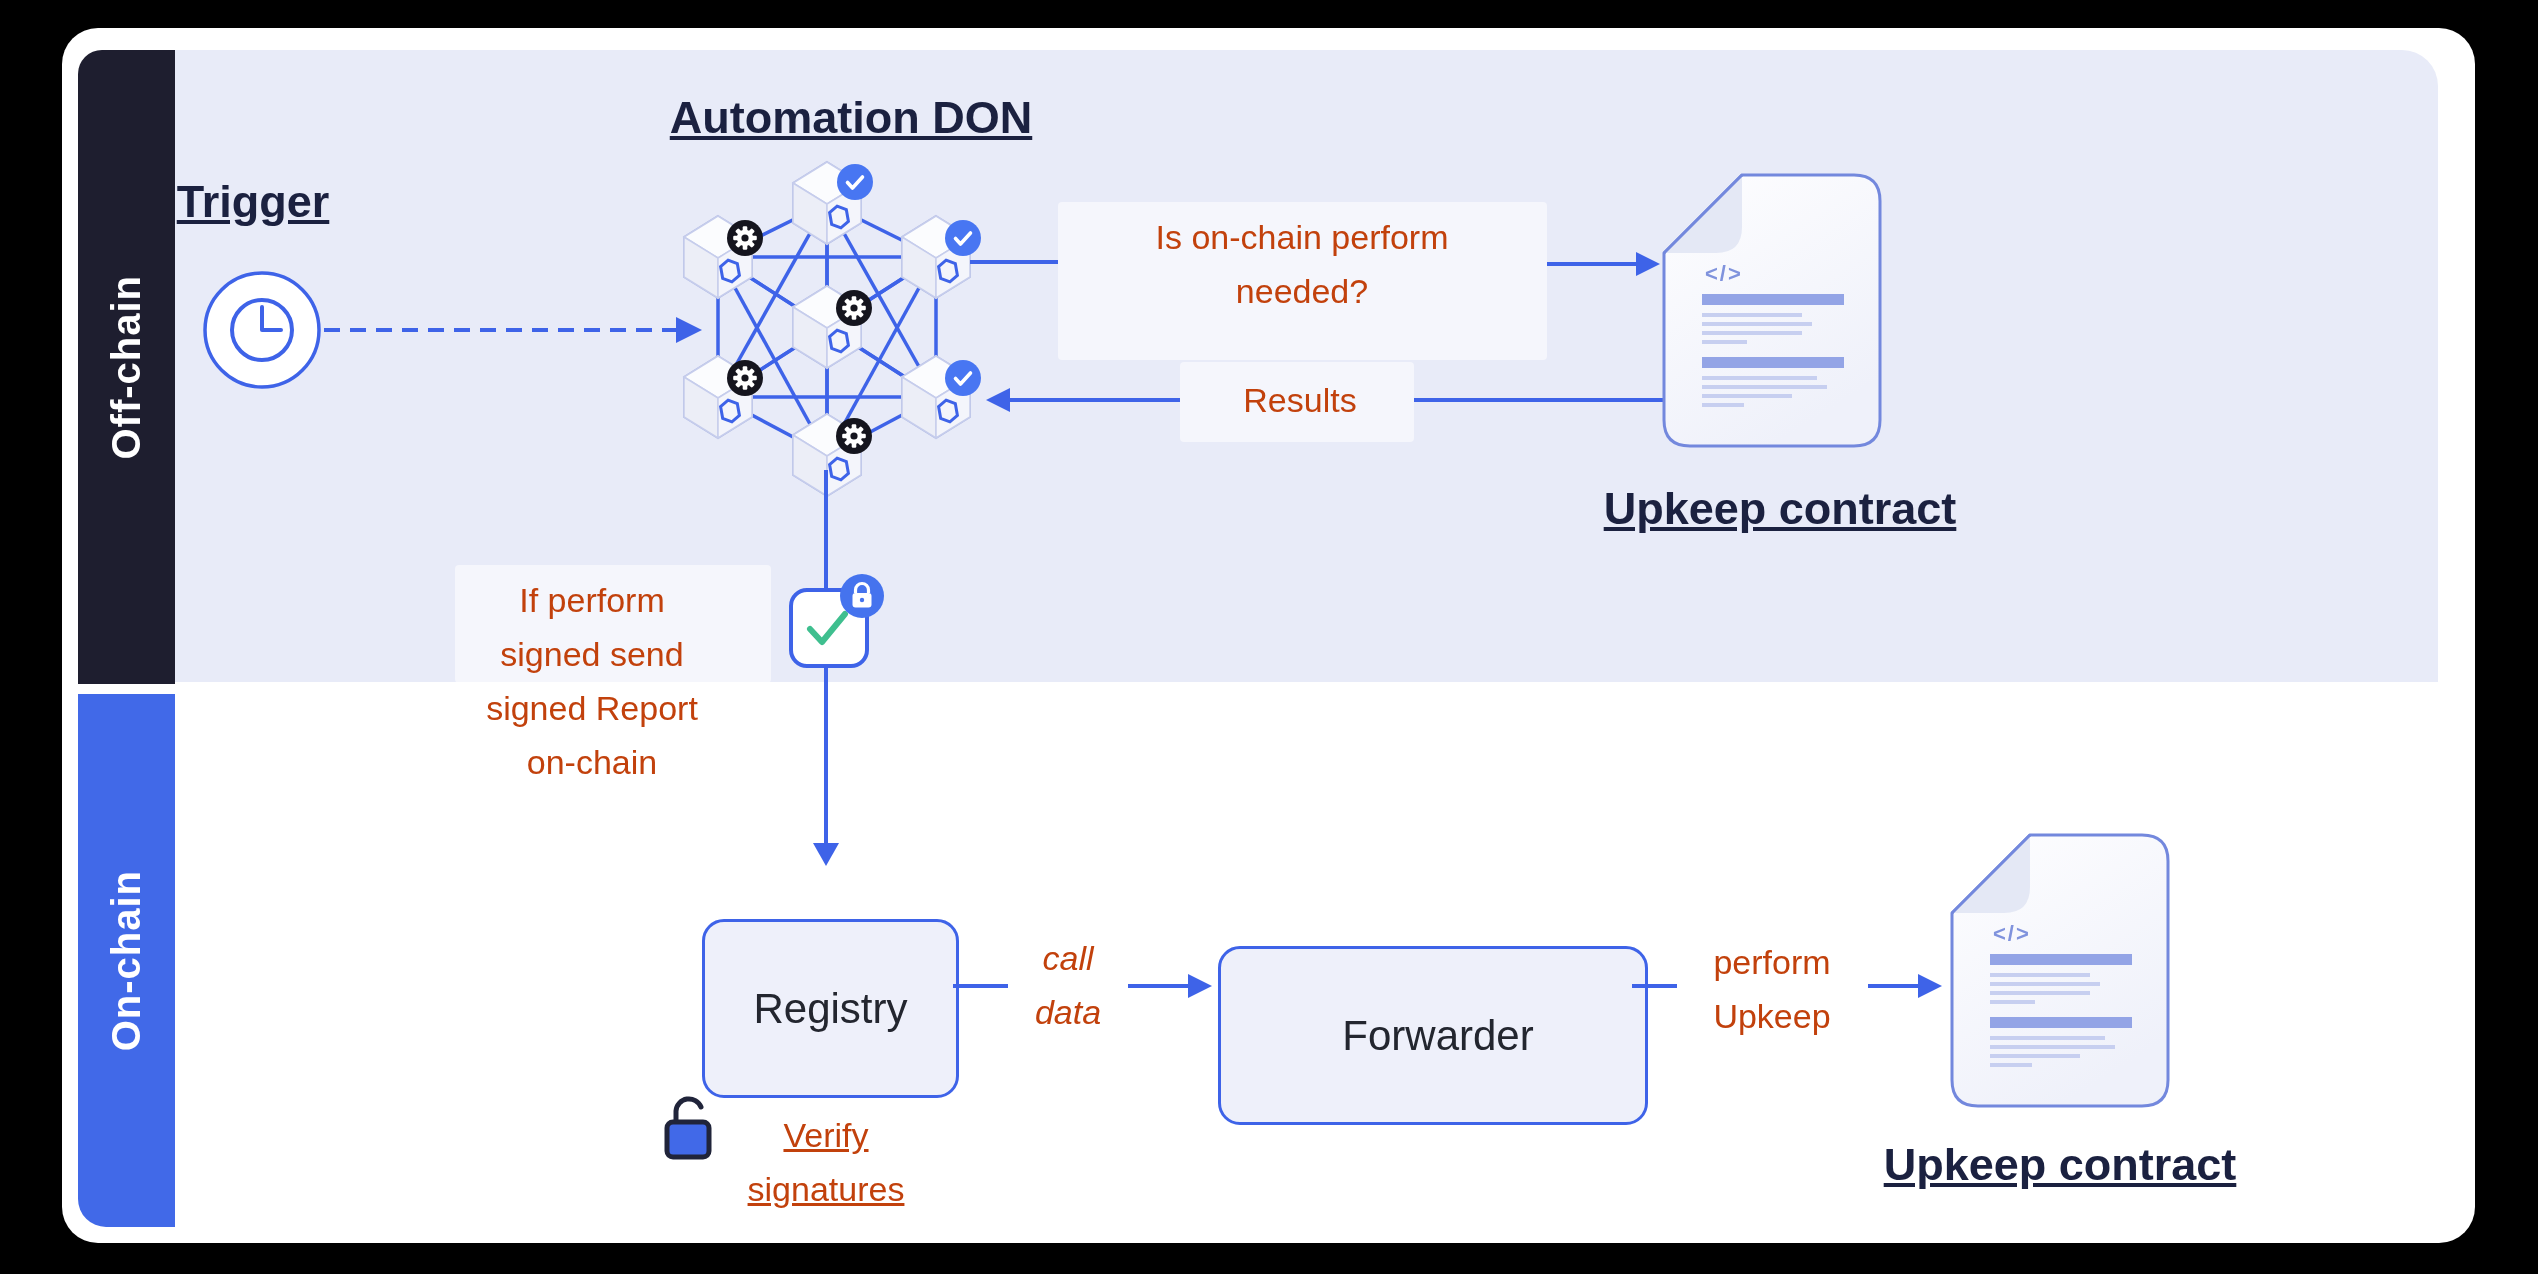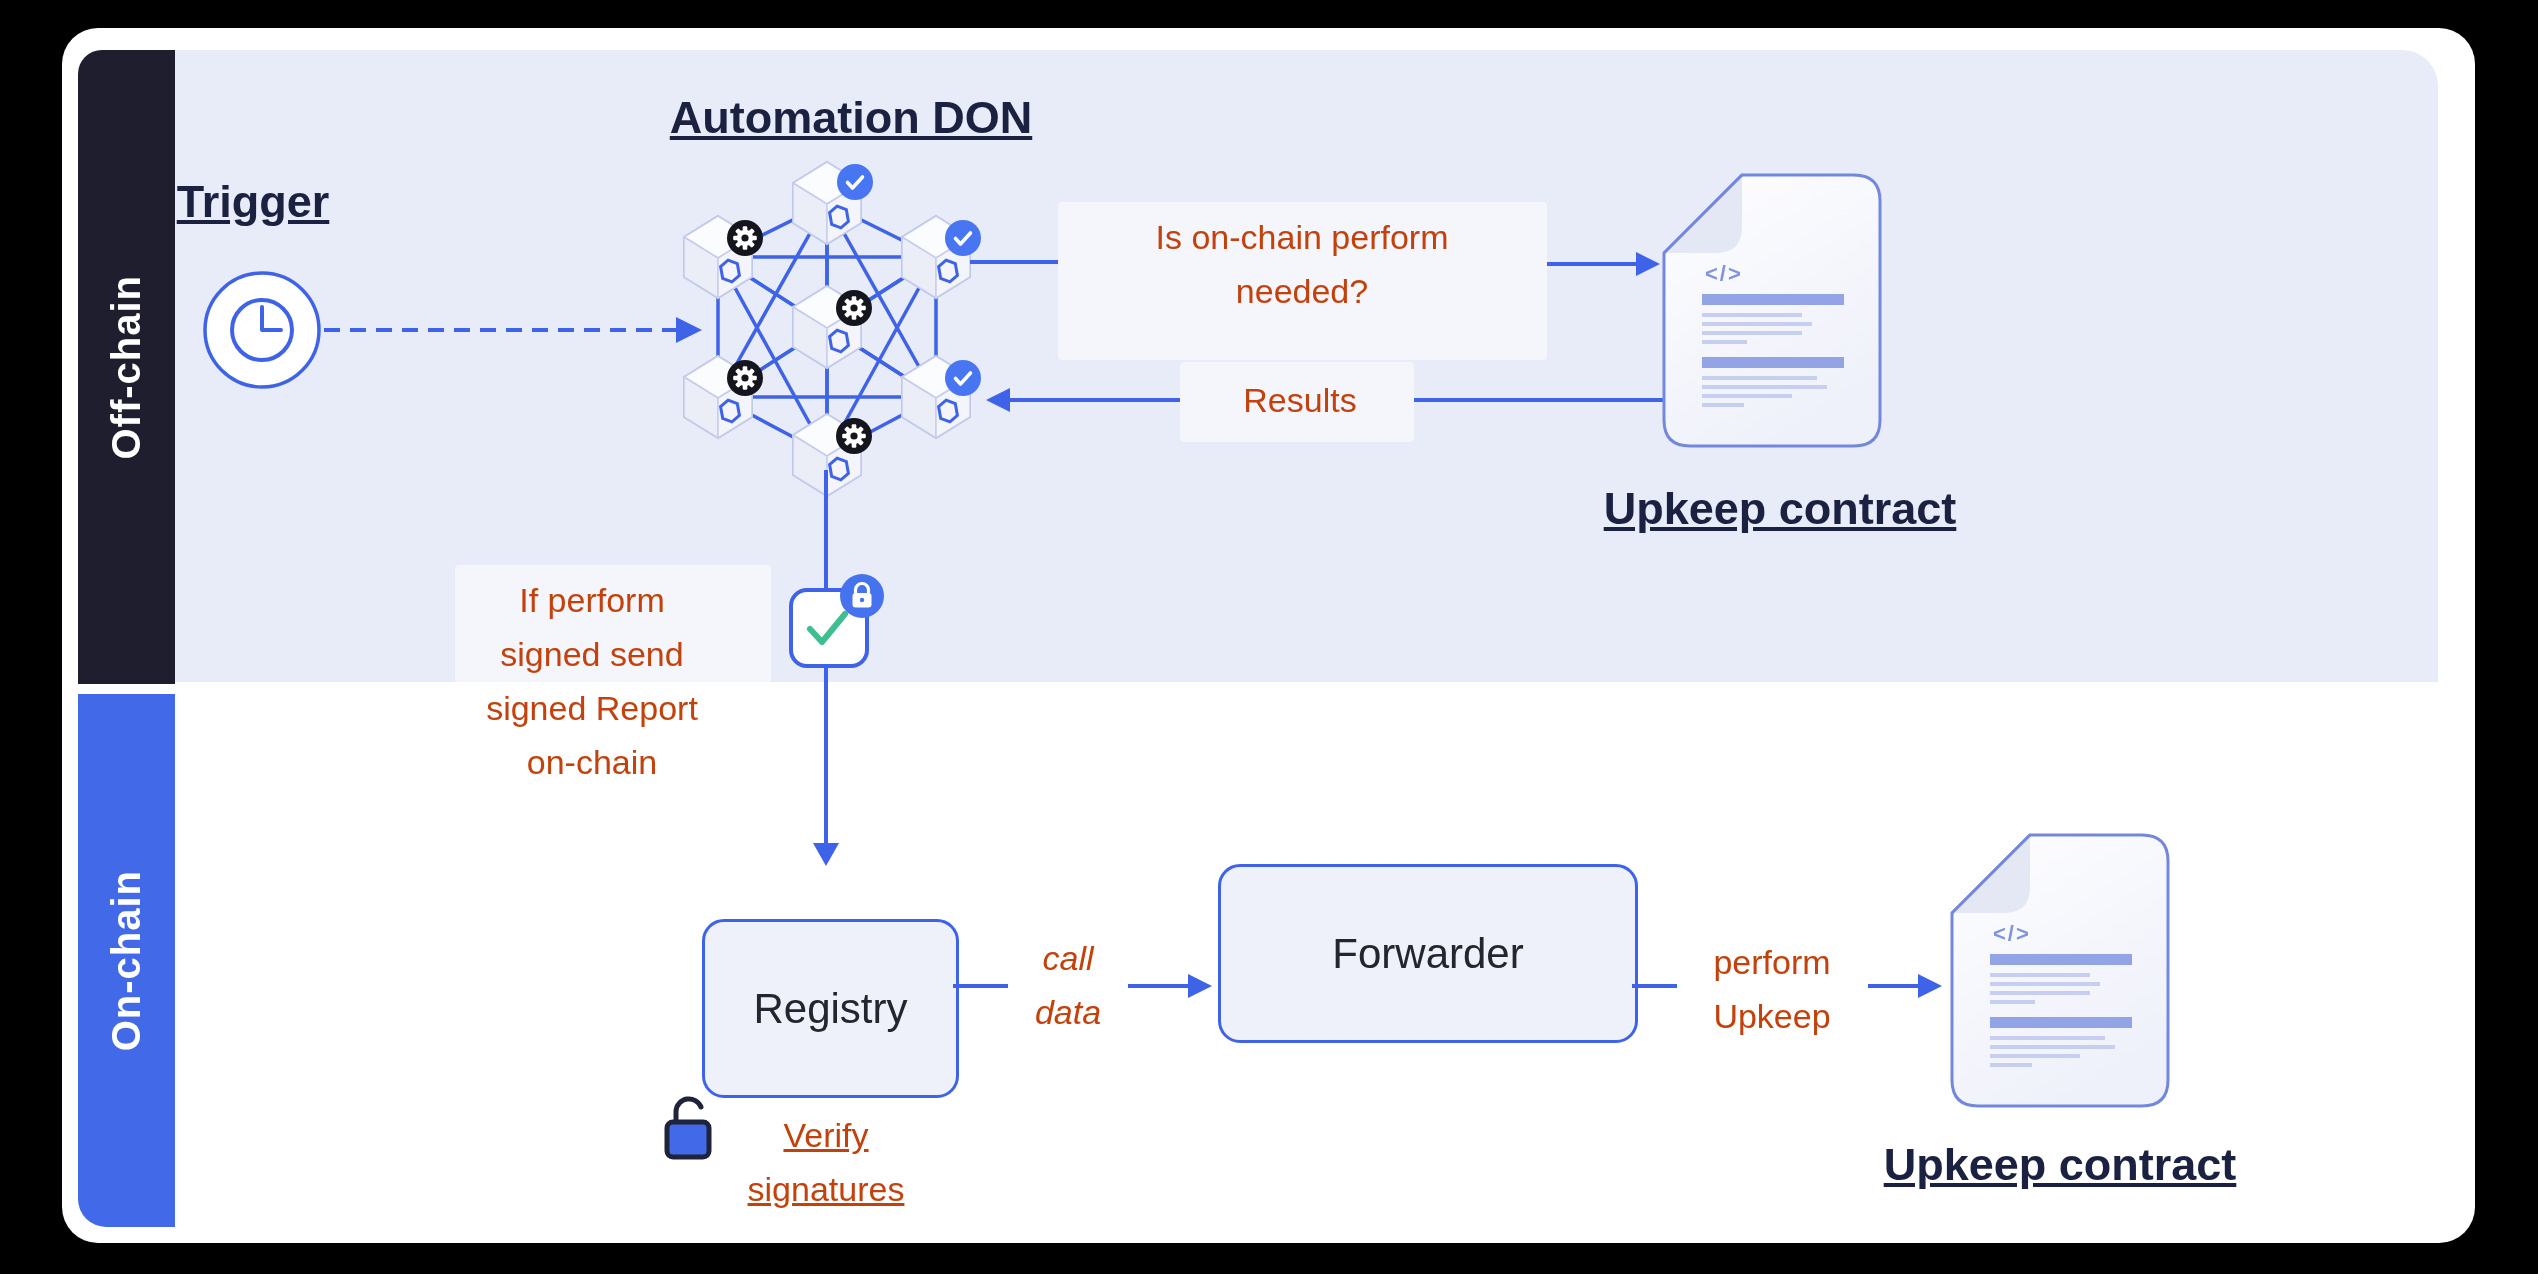--- a/index.html
+++ b/index.html
@@ -29,21 +29,21 @@
   <span class="vlabel">On-chain</span>
 </div>
 
 <div class="label-bg" style="left:1058px;top:202px;width:489px;height:158px;"></div>
 <div class="label-bg" style="left:1180px;top:362px;width:234px;height:80px;"></div>
 <div class="label-bg" style="left:455px;top:565px;width:316px;height:118px;"></div>
 
 <div class="node-box" style="left:702px;top:919px;width:251px;height:173px;">
   <span>Registry</span>
 </div>
-<div class="node-box" style="left:1218px;top:864px;width:414px;height:173px;">
+<div class="node-box" style="left:1218px;top:946px;width:414px;height:173px;padding-left:10px;">
   <span>Forwarder</span>
 </div>
 
 <svg id="gfx" width="2538" height="1274" viewBox="0 0 2538 1274">
   <defs>
     <linearGradient id="docGrad" x1="0" y1="0" x2="0.5" y2="1">
       <stop offset="0" stop-color="#FEFEFF"></stop>
         <stop offset="1" stop-color="#EFF1FA"></stop>
     </linearGradient>
     <linearGradient id="cubeTop" x1="0" y1="0" x2="0" y2="1">

